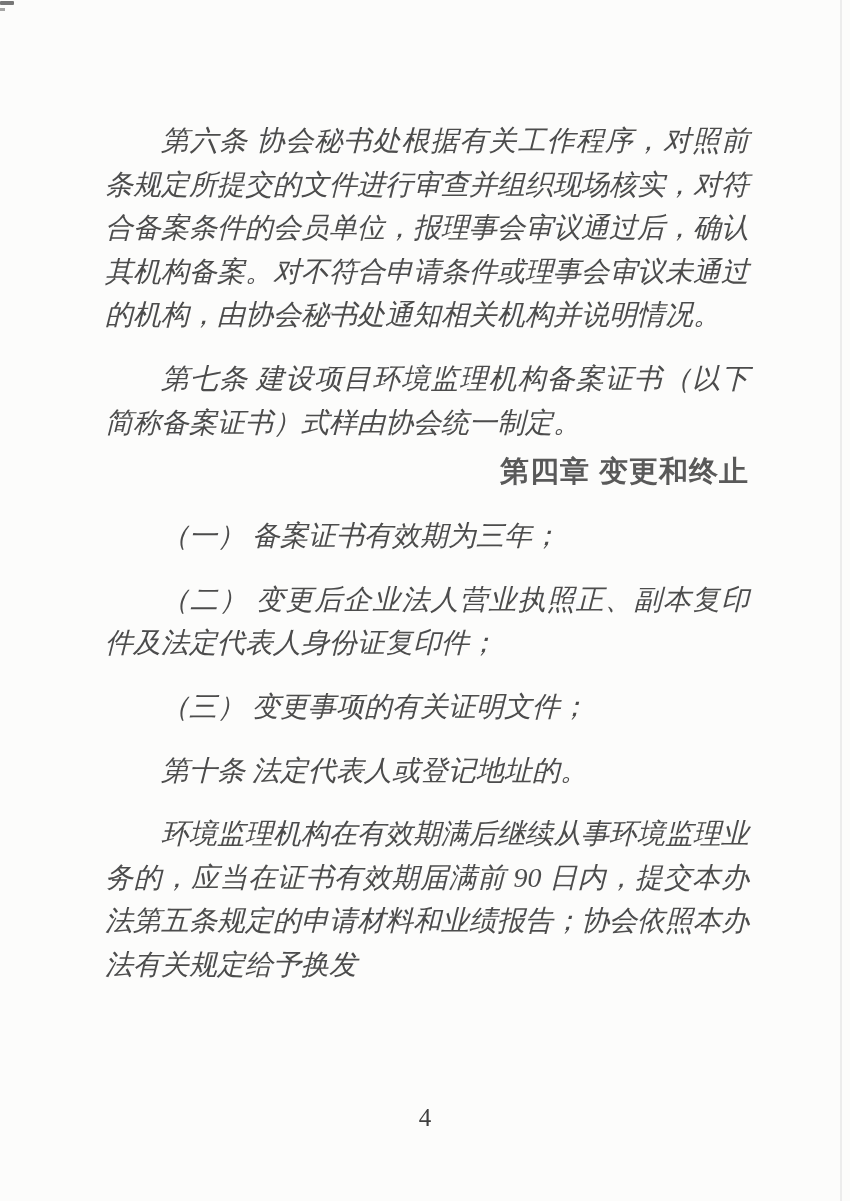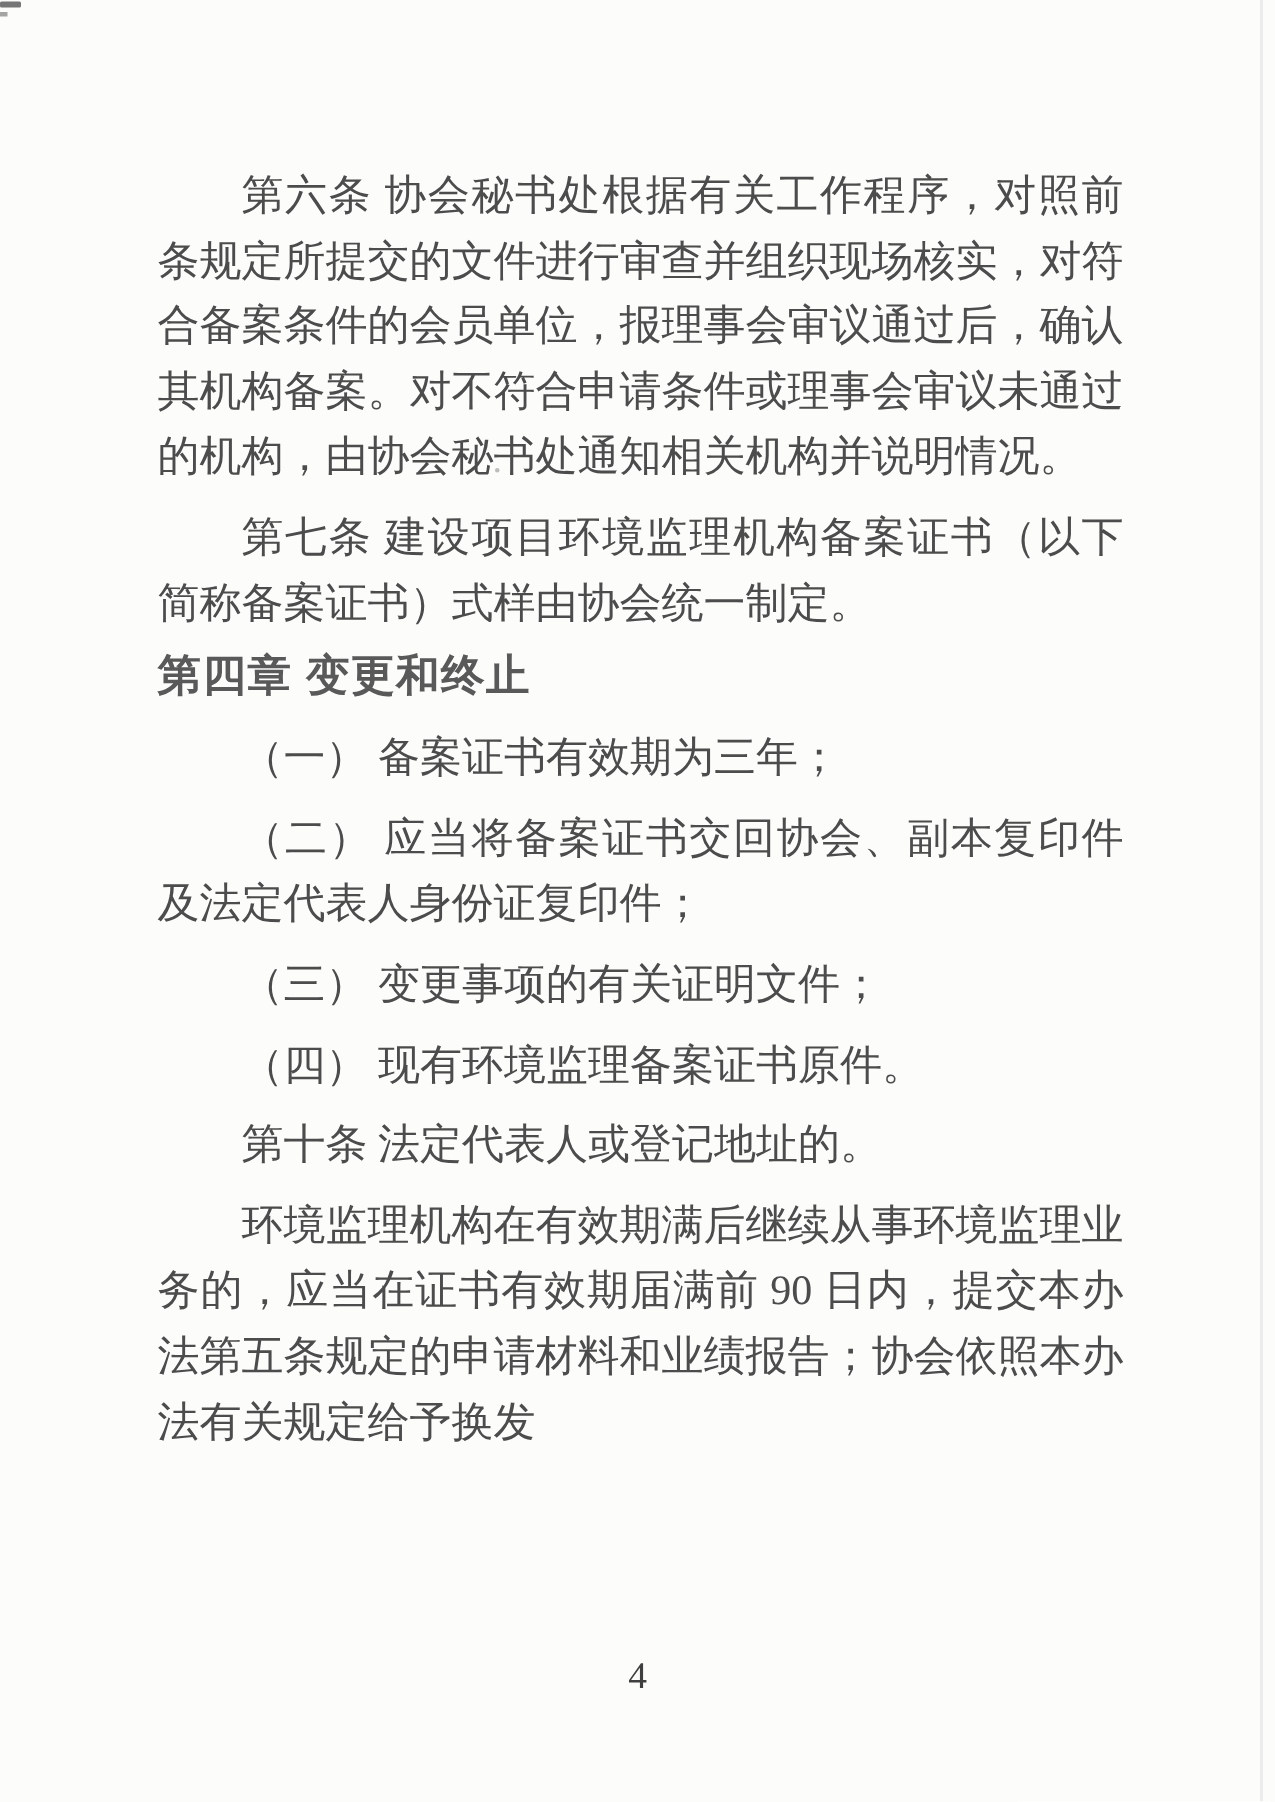--- a/index.html
+++ b/index.html
@@ -59,34 +59,35 @@
     background: #bdbdbd;
     border-radius: 50%;
   }
   .content {
     position: absolute;
     left: 105px;
     top: 99px;
     width: 644px;
   }
   .body-par {
-    margin: 10px 0 0 0;
+    margin: 20px 0 0 0;
     font-size: 28px;
     line-height: 43.6px;
     color: var(--ink);
     text-align: justify;
     text-indent: 2em;
     letter-spacing: 0;
     font-weight: 400;
+    font-style: italic;
   }
   .chapter-heading {
     margin: 4px 0 4px 0;
     font-size: 29px;
     line-height: 46px;
-    text-align: left;
+    text-align: right;
     font-weight: 700;
     color: var(--heading-ink);
     font-family: "Liberation Sans", sans-serif;
     letter-spacing: 1px;
   }
   .page-footer {
     position: absolute;
     top: 1103px;
     left: 0;
     width: 850px;
@@ -106,23 +107,22 @@
   <div class="scan-mark-a"></div>
   <div class="scan-mark-b"></div>
   <div class="speck"></div>
   <div class="edge-line"></div>
 
   <main class="content">
       <p class="body-par">第六条 协会秘书处根据有关工作程序，对照前条规定所提交的文件进行审查并组织现场核实，对符合备案条件的会员单位，报理事会审议通过后，确认其机构备案。对不符合申请条件或理事会审议未通过的机构，由协会秘书处通知相关机构并说明情况。</p>
       <p class="body-par">第七条 建设项目环境监理机构备案证书（以下简称备案证书）式样由协会统一制定。</p>
       <div class="chapter-heading">第四章 变更和终止</div>
       <p class="body-par">（一） 备案证书有效期为三年；</p>
-      <p class="body-par">（二） 应当将备案证书交回协会、副本复印件及法定代表人身份证复印件；</p>
+      <p class="body-par">（二） 变更后企业法人营业执照正、副本复印件及法定代表人身份证复印件；</p>
       <p class="body-par">（三） 变更事项的有关证明文件；</p>
-      <p class="body-par">（四） 现有环境监理备案证书原件。</p>
       <p class="body-par">第十条 法定代表人或登记地址的。</p>
       <p class="body-par">环境监理机构在有效期满后继续从事环境监理业务的，应当在证书有效期届满前 90 日内，提交本办法第五条规定的申请材料和业绩报告；协会依照本办法有关规定给予换发</p>
     </main>
 
   <footer class="page-footer">
     <span class="page-number">4</span>
   </footer>
 </div>
 
 </body></html>

